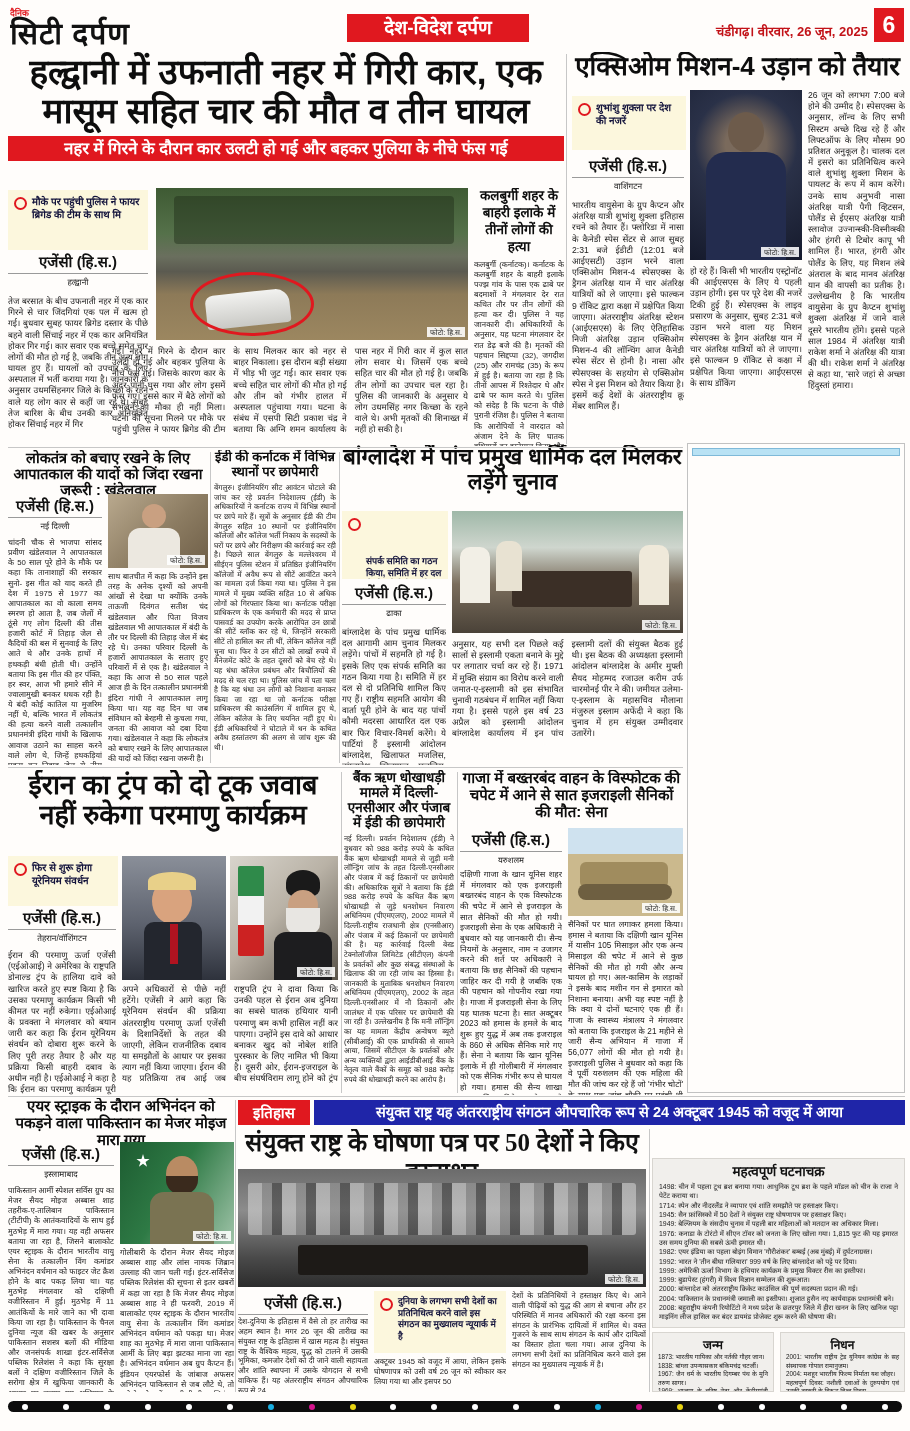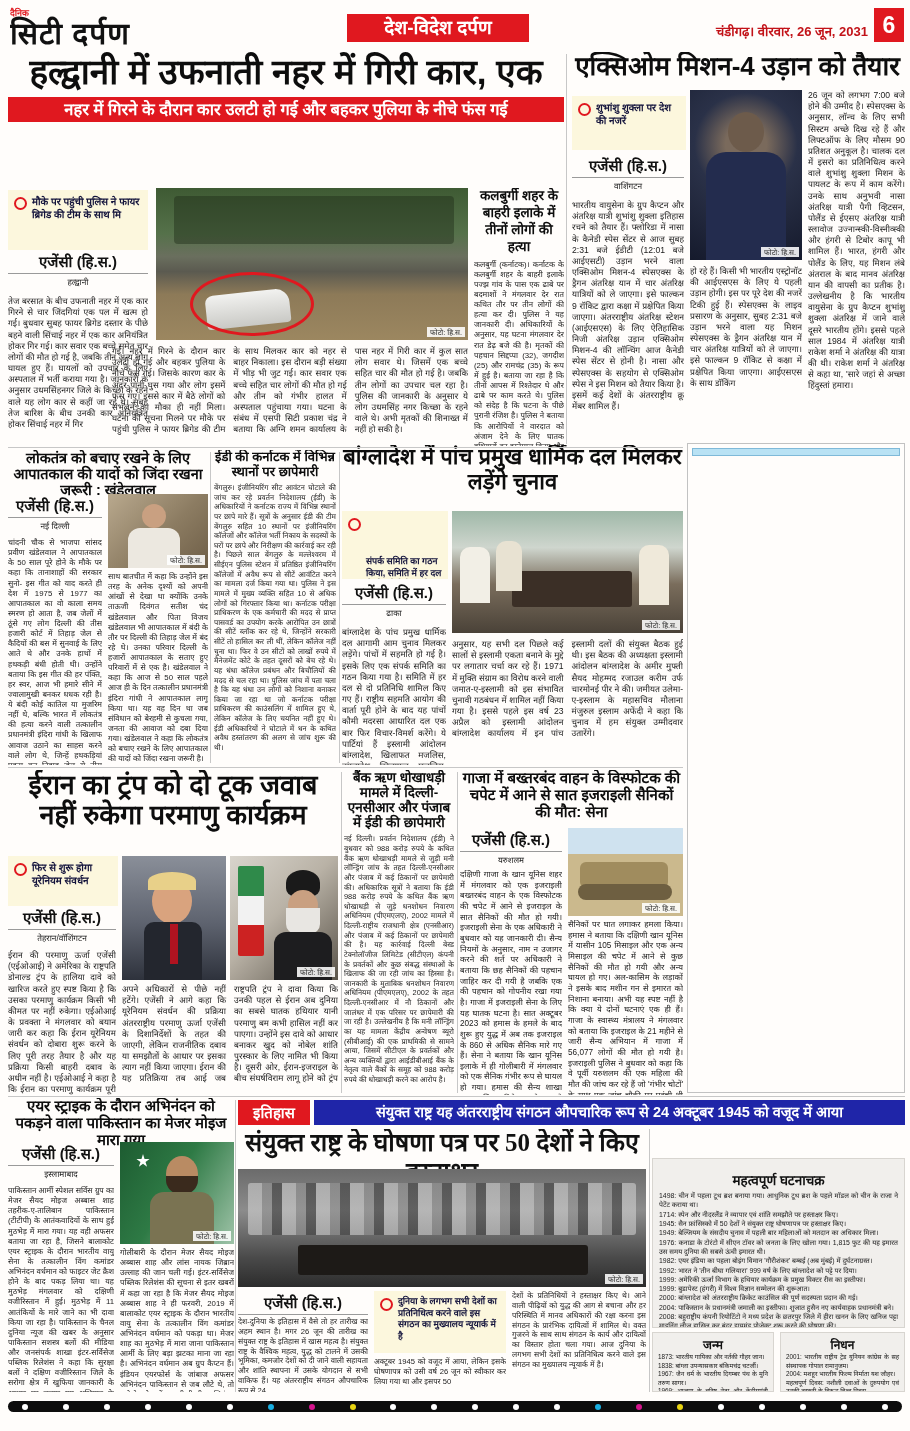--- a/index.html
+++ b/index.html
@@ -30,25 +30,26 @@
 </head>
 <body>
 
 <div class="page">
 
   <div class="abs" style="left:10px;top:6px;width:230px;height:46px;">
     <span style="display:block;color:#e0181f;font-size:9px;font-weight:bold;">दैनिक</span>
     <span style="display:block;font-size:30px;font-weight:bold;letter-spacing:1px;line-height:1;">सिटी दर्पण</span>
   </div>
   <div class="abs redband" style="left:347px;top:14px;width:182px;height:28px;font-size:19px;line-height:28px;">देश-विदेश दर्पण</div>
-  <div class="abs" style="left:640px;top:22px;width:228px;text-align:right;color:#c21218;font-weight:bold;font-size:13px;">चंडीगढ़। वीरवार, 26 जून, 2031</div>
+  <div class="abs" style="left:640px;top:22px;width:228px;text-align:right;color:#c21218;font-weight:bold;font-size:13px;">चंडीगढ़। वीरवार, 26 जून, 2025</div>
   <div class="abs redband" style="left:874px;top:8px;width:30px;height:34px;font-size:23px;line-height:34px;">6</div>
 
   <div class="abs" style="left:8px;top:52px;width:556px;height:394px;">
     <div class="hl" style="font-size:35px;">हल्द्वानी में उफनाती नहर में गिरी कार, एक</div>
+    <div class="hl" style="font-size:35px;">मासूम सहित चार की मौत व तीन घायल</div>
     <div class="redband" style="margin-top:6px;height:25px;font-size:16.5px;line-height:25px;">नहर में गिरने के दौरान कार उलटी हो गई और बहकर पुलिया के नीचे फंस गई</div>
     <div class="abs" style="left:0;top:136px;right:0;bottom:0;">
       <div class="bullet-box abs" style="left:0;top:2px;width:128px;height:50px;">
         <span class="ring"></span>
         <span class="btxt">मौके पर पहुंची पुलिस ने फायर ब्रिगेड की टीम के साथ मि</span>
       </div>
       <div class="byline abs" style="left:0;top:62px;width:140px;">
         <span class="agency">एजेंसी (हि.स.)</span>
         <span class="place">हल्द्वानी</span>
       </div>
@@ -224,21 +225,21 @@
     <div class="abs" style="left:136px;top:162px;width:132px;height:101px;">
       <div class="bullet-box" style="height:52px;">
         <span class="ring"></span>
         <span class="btxt" style="font-size:9px;">दुनिया के लगभग सभी देशों का प्रतिनिधित्व करने वाले इस संगठन का मुख्यालय न्यूयार्क में है</span>
       </div>
       <div class="body-sm" style="margin-top:4px;font-size:7.6px;">अक्टूबर 1945 को वजूद में आया, लेकिन इसके घोषणापत्र को उसी वर्ष 26 जून को स्वीकार कर लिया गया था और इसपर 50</div>
     </div>
     <div class="body-sm abs" style="left:274px;top:162px;width:134px;height:101px;font-size:7.6px;">देशों के प्रतिनिधियों ने हस्ताक्षर किए थे। आने वाली पीढ़ियों को युद्ध की आग से बचाना और हर परिस्थिति में मानव अधिकारों की रक्षा करना इस संगठन के प्रारंभिक दायित्वों में शामिल थे। वक्त गुजरने के साथ साथ संगठन के कार्य और दायित्वों का विस्तार होता चला गया। आज दुनिया के लगभग सभी देशों का प्रतिनिधित्व करने वाले इस संगठन का मुख्यालय न्यूयार्क में है।</div>
   </div>
 
-  <div class="abs boxgray" style="left:652px;top:1158px;width:253px;height:170px;padding:12px 6px;box-sizing:border-box;">
+  <div class="abs boxgray" style="left:652px;top:1158px;width:253px;height:170px;padding:3px 6px;box-sizing:border-box;">
     <div style="text-align:center;font-weight:bold;font-size:13.5px;margin-bottom:2px;">महत्वपूर्ण घटनाचक्र</div>
     <div class="ev">1498: चीन में पहला टूथ ब्रश बनाया गया। आधुनिक टूथ ब्रश के पहले मॉडल को चीन के राजा ने पेटेंट कराया था।</div>
     <div class="ev">1714: स्पेन और नीदरलैंड ने व्यापार एवं शांति समझौते पर हस्ताक्षर किए।</div>
     <div class="ev">1945: सैन फ्रांसिस्को में 50 देशों ने संयुक्त राष्ट्र घोषणापत्र पर हस्ताक्षर किए।</div>
     <div class="ev">1949: बेल्जियम के संसदीय चुनाव में पहली बार महिलाओं को मतदान का अधिकार मिला।</div>
     <div class="ev">1976: कनाडा के टोरंटो में सीएन टॉवर को जनता के लिए खोला गया। 1,815 फुट की यह इमारत उस समय दुनिया की सबसे ऊंची इमारत थी।</div>
     <div class="ev">1982: एयर इंडिया का पहला बोइंग विमान 'गौरीशंकर' बम्बई (अब मुंबई) में दुर्घटनाग्रस्त।</div>
     <div class="ev">1992: भारत ने 'तीन बीघा गलियारा' 999 वर्ष के लिए बांग्लादेश को पट्टे पर दिया।</div>
     <div class="ev">1999: अमेरिकी ऊर्जा विभाग के हथियार कार्यक्रम के प्रमुख विक्टर रीस का इस्तीफा।</div>
     <div class="ev">1999: बुडापेस्ट (हंगरी) में विश्व विज्ञान सम्मेलन की शुरूआत।</div>

